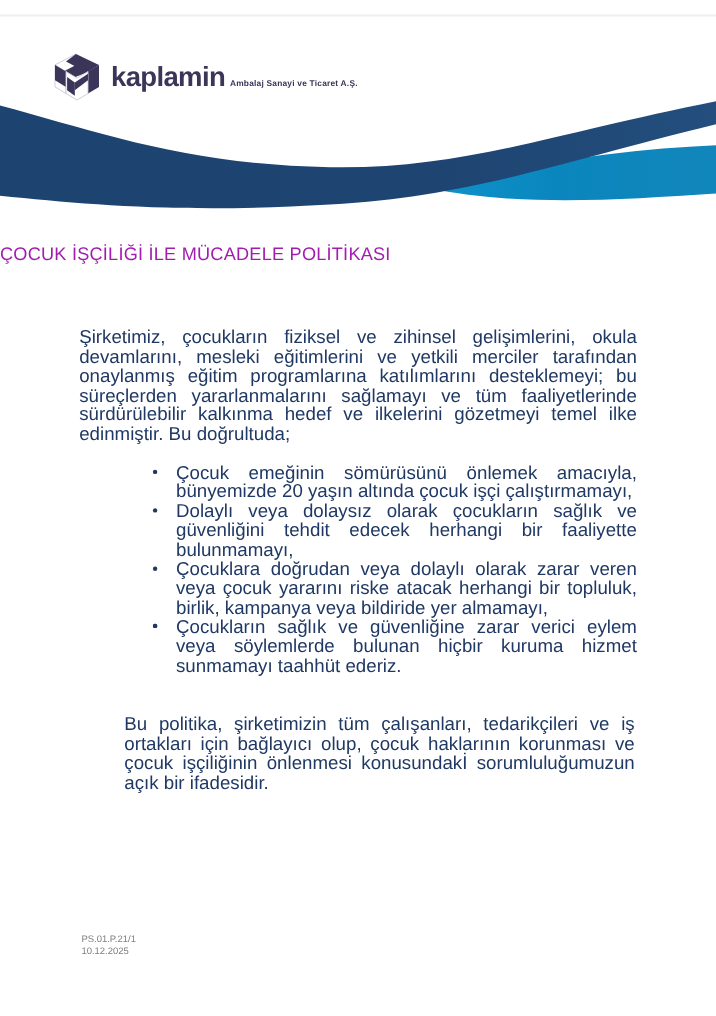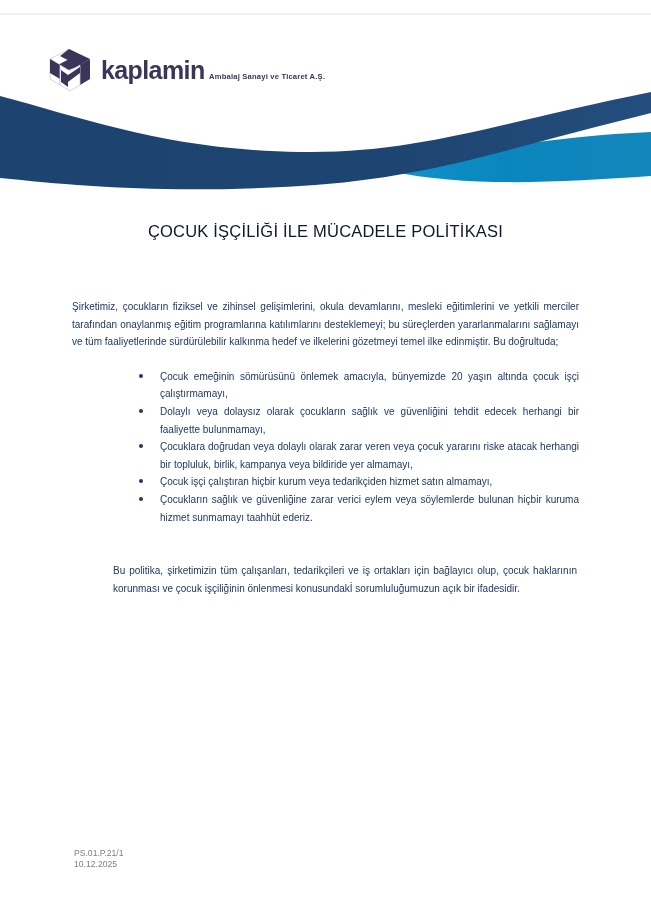--- a/index.html
+++ b/index.html
@@ -77,36 +77,35 @@
     margin-top: 0;
     white-space: nowrap;
   }
 
   
   .doc-title {
     position: absolute;
     left: 0;
     top: 222px;
     width: 651px;
-    text-align: center;
     font-family: "Liberation Sans", sans-serif;
     font-size: 16.5px;
     font-weight: normal;
-    color: #0f172a;
+    color: #a21caf;
     letter-spacing: 0.2px;
   }
 
   
   .content {
     position: absolute;
     left: 72px;
     top: 298px;
     width: 507px;
     color: #1f3864;
-    font-size: 10px;
+    font-size: 17px;
     line-height: 17.6px;
   }
   .para-intro {
     text-align: justify;
     margin: 0;
   }
   .bullets {
     list-style: none;
     margin: 17px 0 0 0;
     padding: 0 0 0 66px;
@@ -221,21 +220,20 @@
       <li>
         <span class="dot"></span>
         <span>Dolaylı veya dolaysız olarak çocukların sağlık ve güvenliğini tehdit edecek herhangi bir faaliyette bulunmamayı,</span>
       </li>
       <li>
         <span class="dot"></span>
         <span>Çocuklara doğrudan veya dolaylı olarak zarar veren veya çocuk yararını riske atacak herhangi bir topluluk, birlik, kampanya veya bildiride yer almamayı,</span>
       </li>
       <li>
         <span class="dot"></span>
-        <span>Çocuk işçi çalıştıran hiçbir kurum veya tedarikçiden hizmet satın almamayı,</span>
       </li>
       <li>
         <span class="dot"></span>
         <span>Çocukların sağlık ve güvenliğine zarar verici eylem veya söylemlerde bulunan hiçbir kuruma hizmet sunmamayı taahhüt ederiz.</span>
       </li>
     </ul>
 
     <p class="para-closing">Bu politika, şirketimizin tüm çalışanları, tedarikçileri ve iş ortakları için bağlayıcı olup, çocuk haklarının korunması ve çocuk işçiliğinin önlenmesi konusundakİ sorumluluğumuzun açık bir ifadesidir.</p>
   </div>
 

